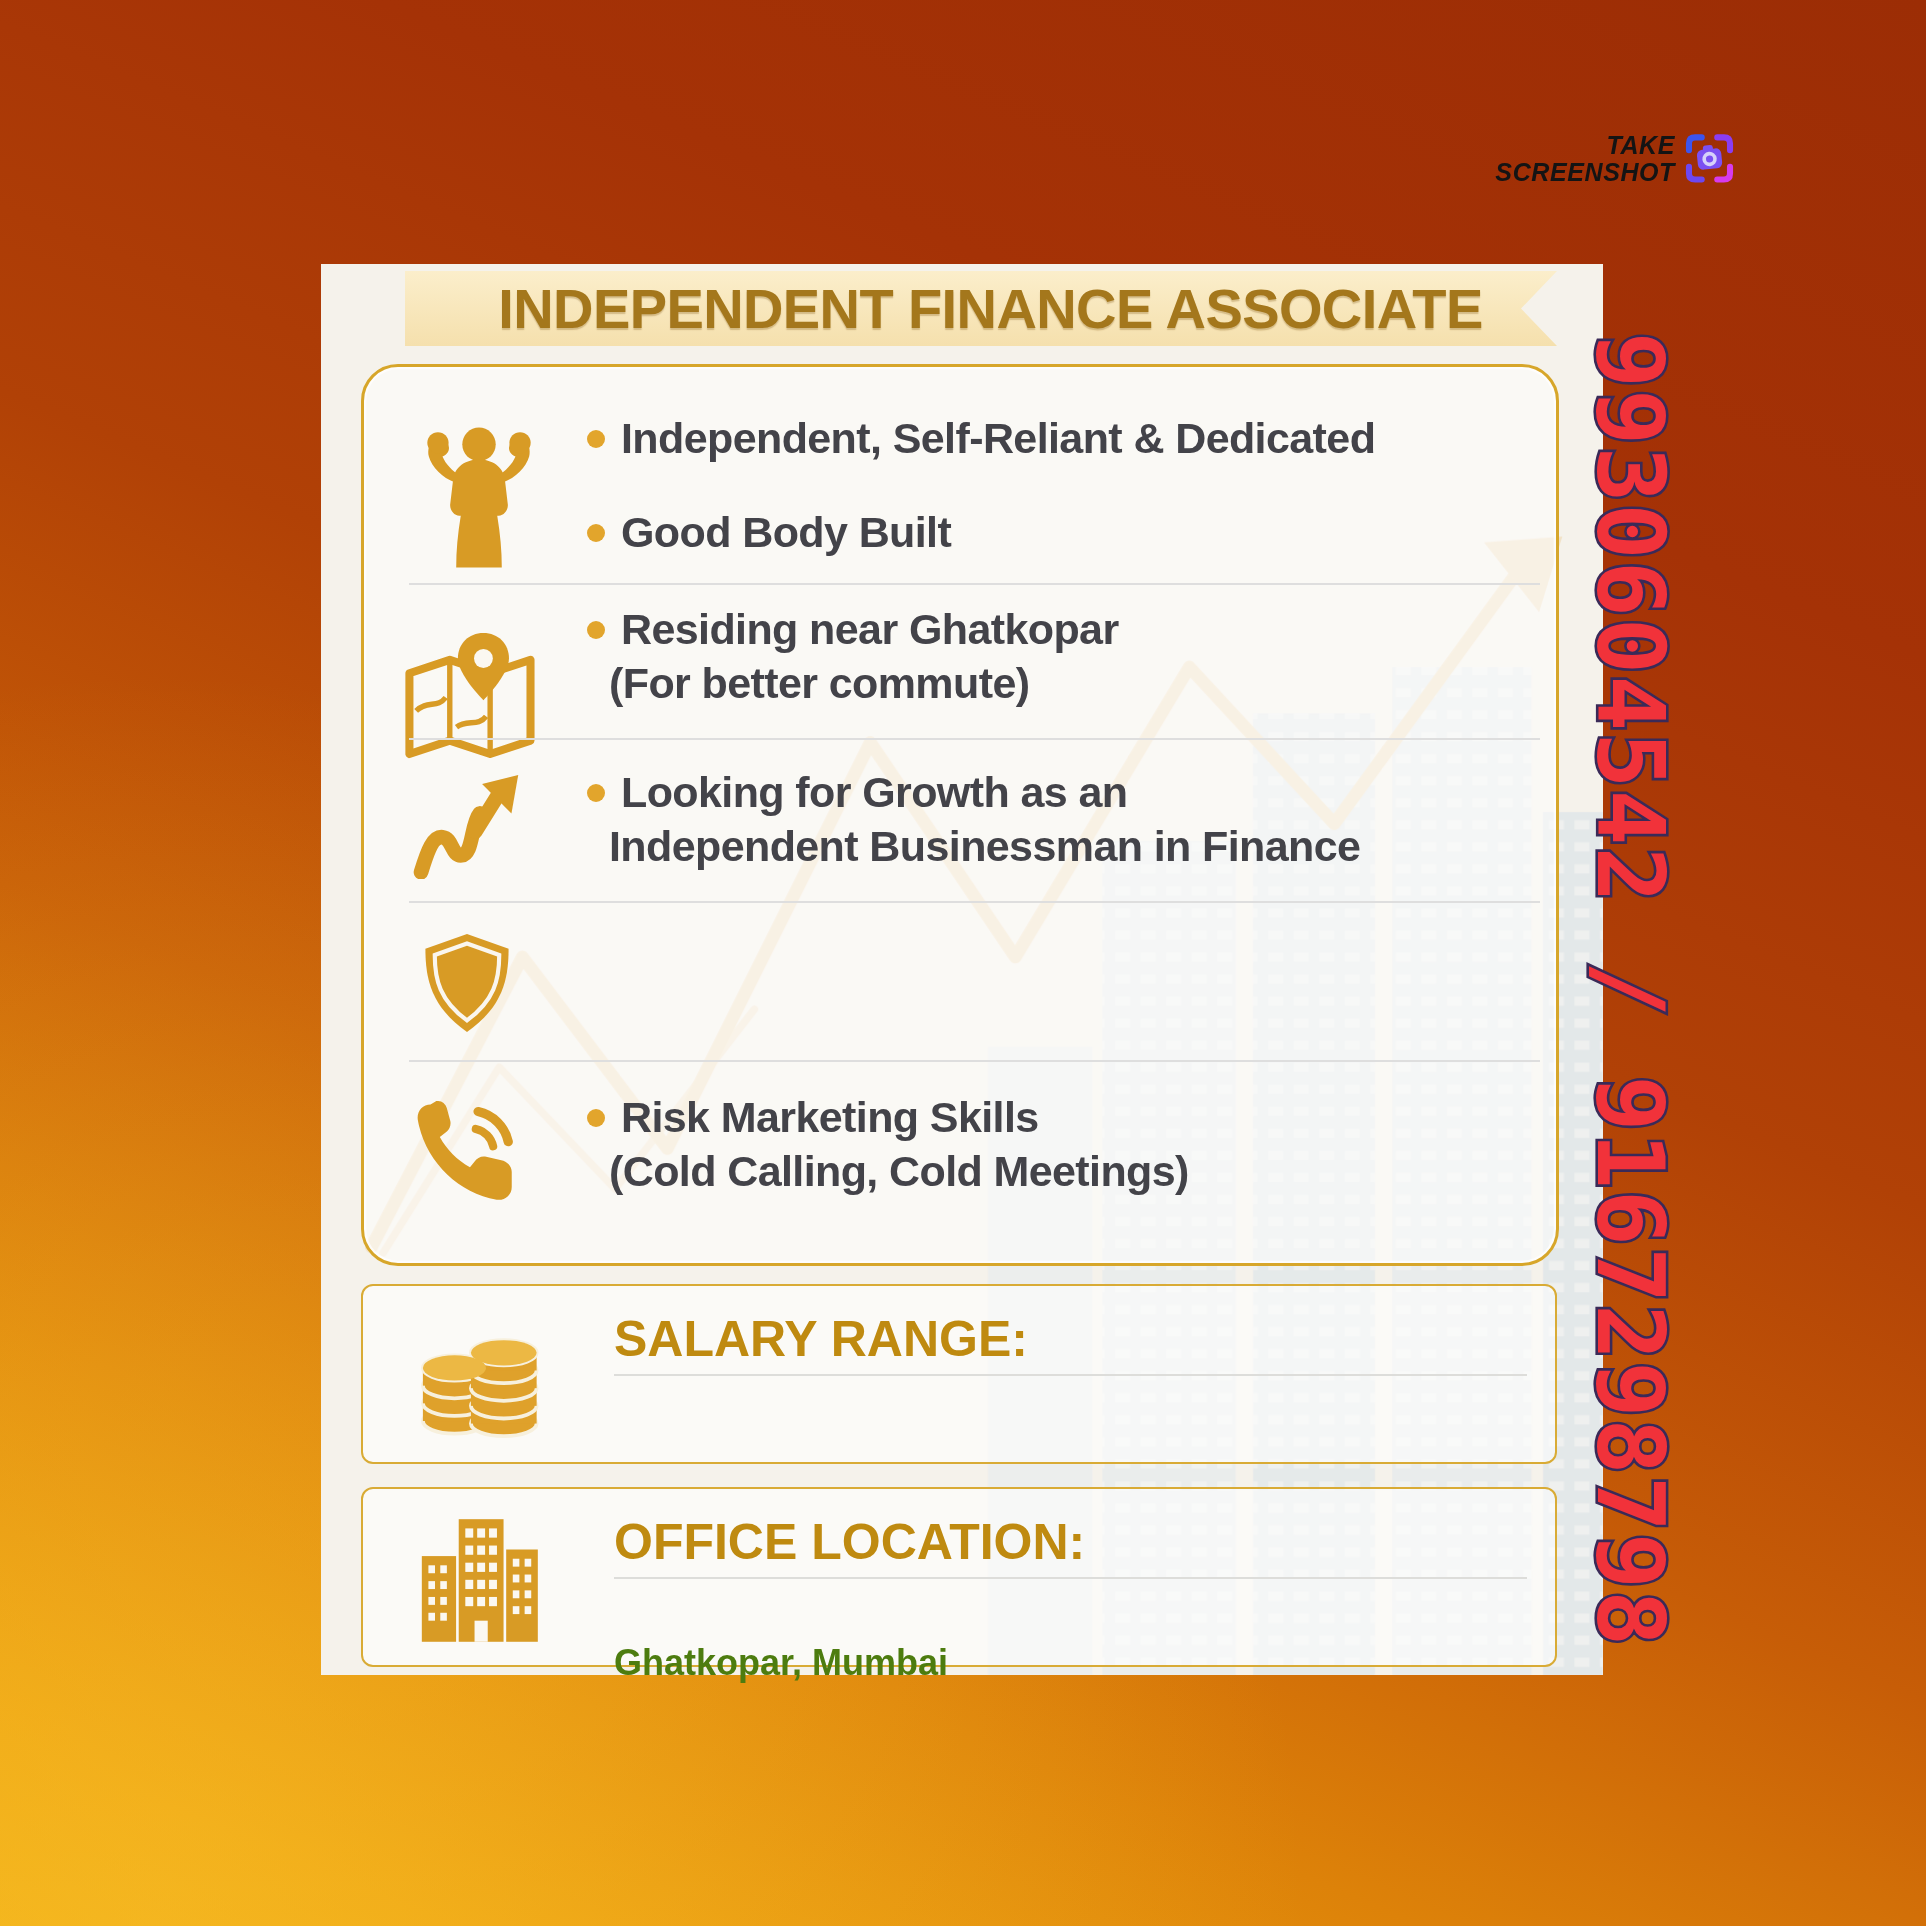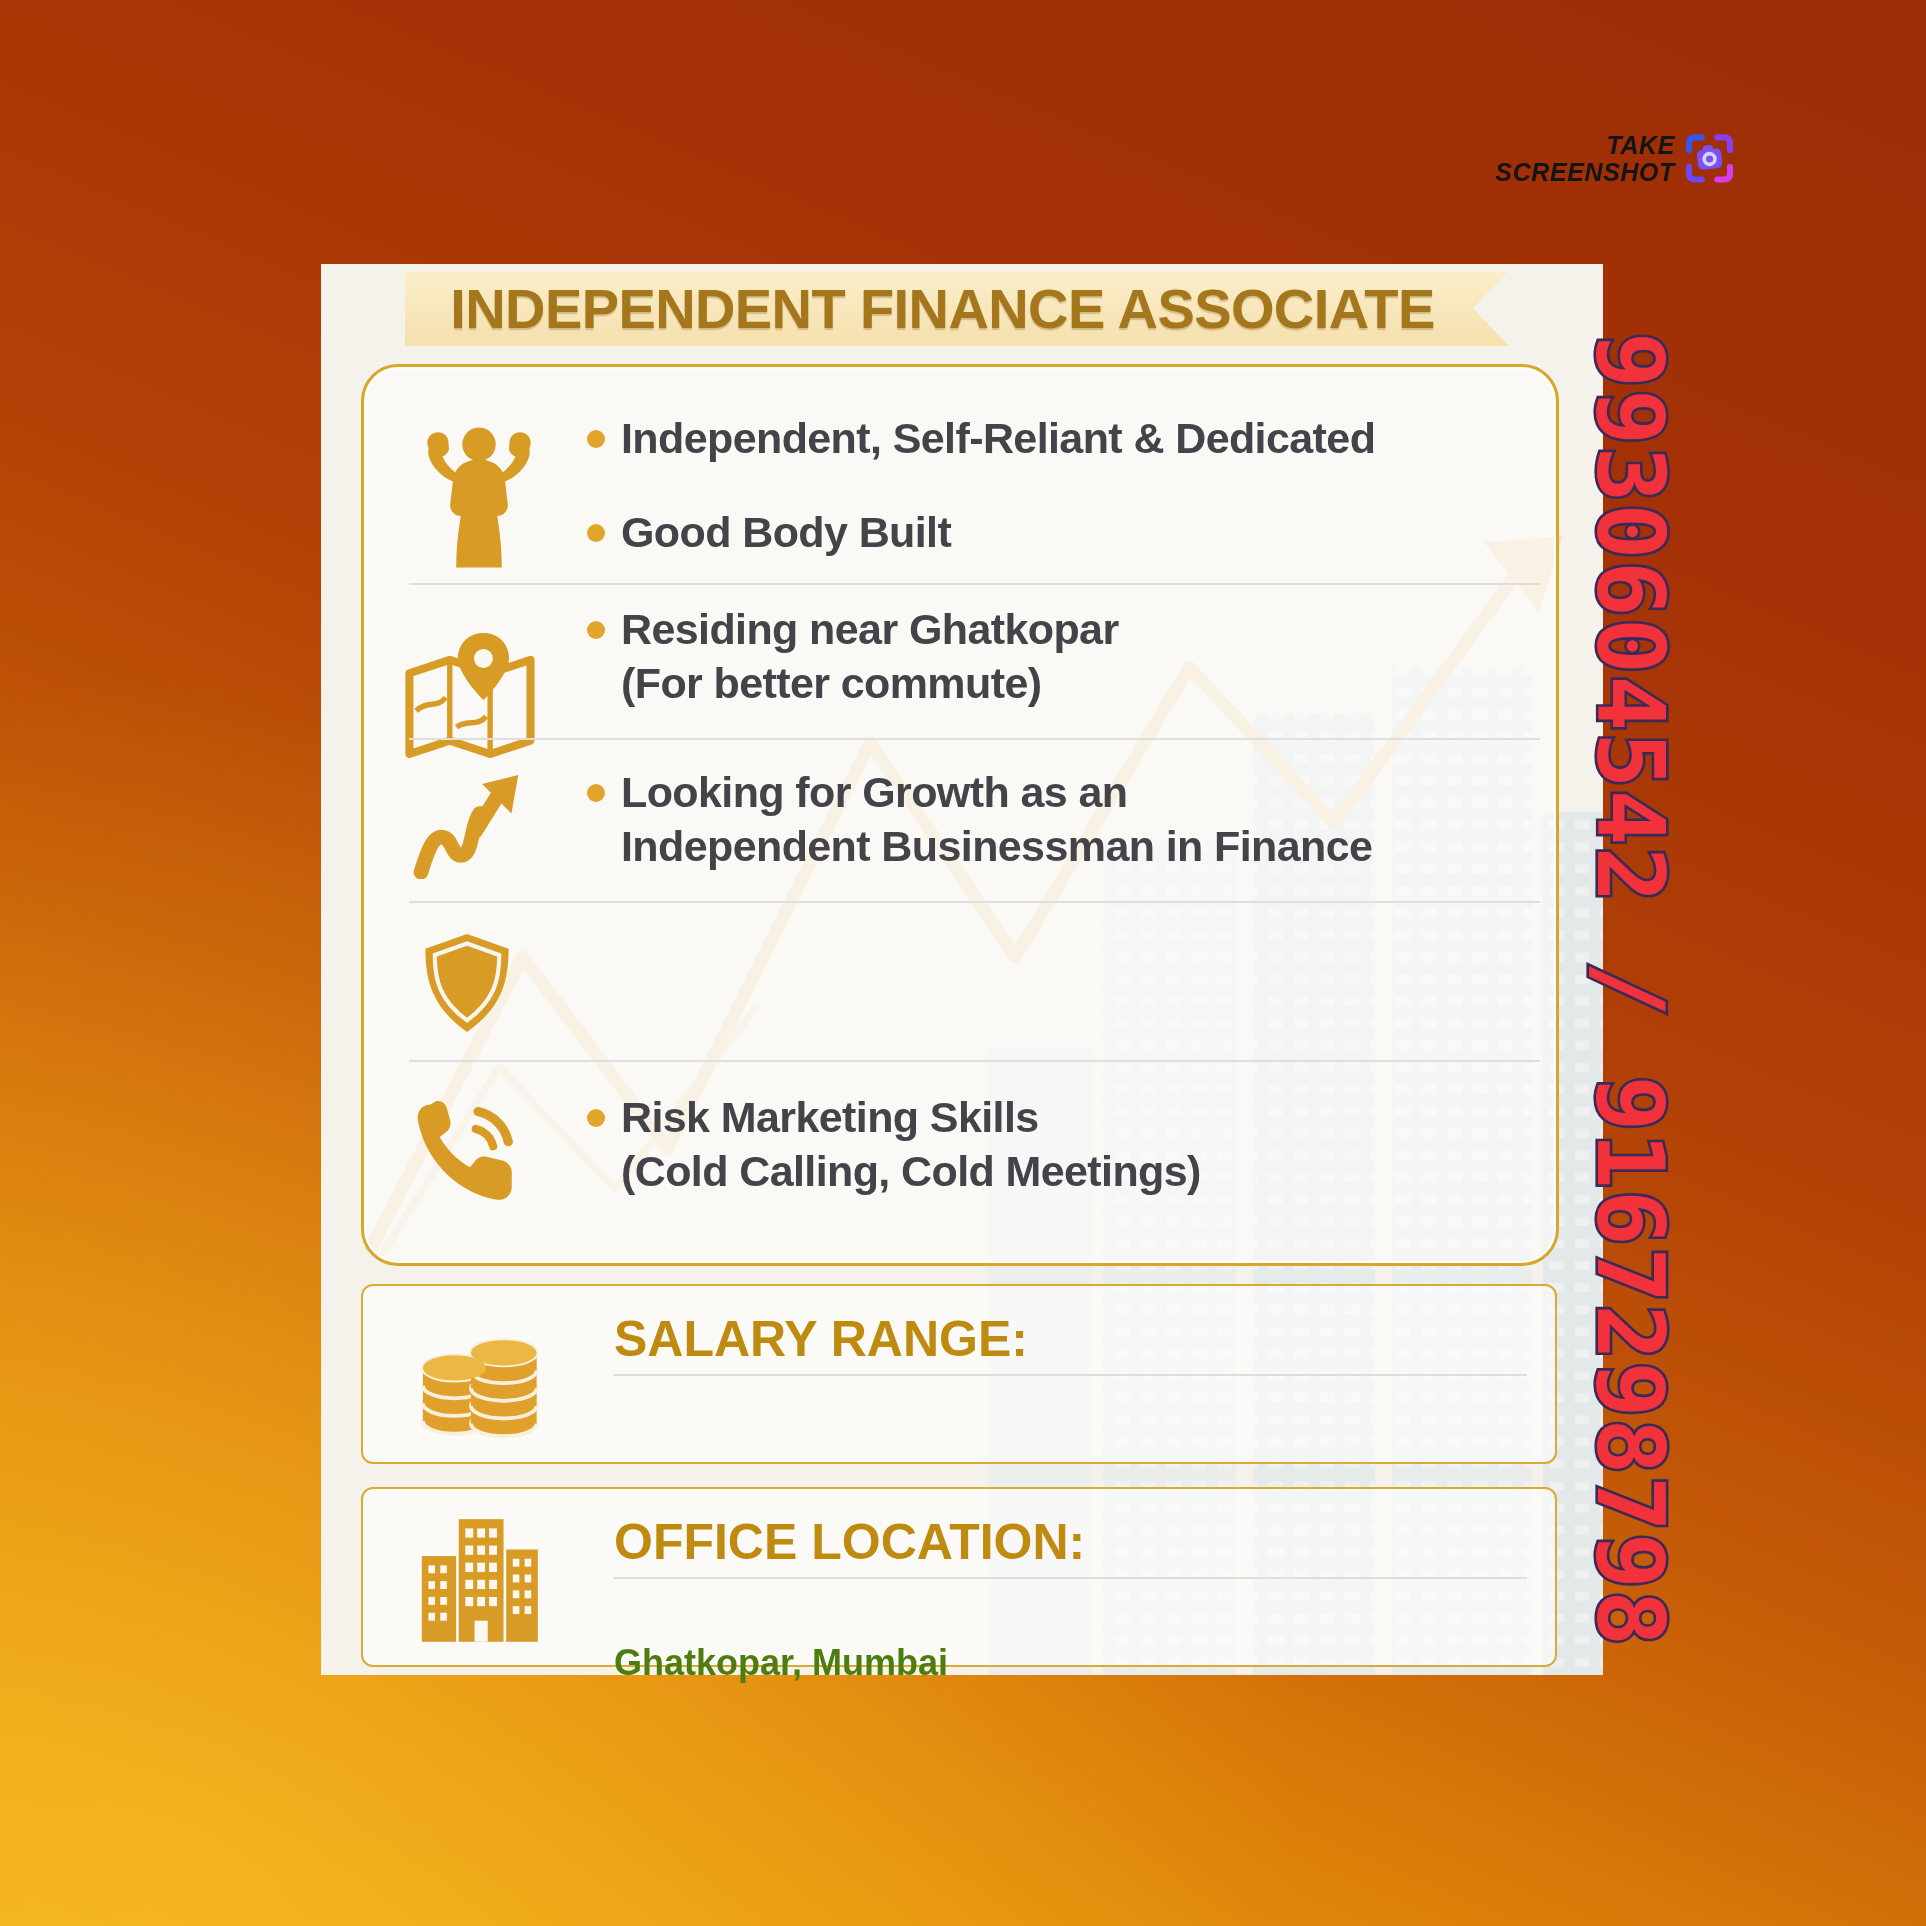--- a/index.html
+++ b/index.html
@@ -10,30 +10,30 @@
       linear-gradient(203deg,#9c2d05 0%,#a53206 24%,#b14106 44%,#c75d07 62%,#dd8209 78%,#eda20f 93%,#f0ad13 100%);}
   
   .badge{position:absolute;left:1506px;top:131px;display:flex;align-items:center;gap:9.3px;cursor:pointer;}
   .badge-text{display:flex;flex-direction:column;align-items:flex-end;width:169px;font-style:italic;}
   .badge-text span{font-size:25px;line-height:27px;font-weight:700;letter-spacing:0.6px;color:#141414;}
   
   .card{position:absolute;left:321px;top:264px;width:1282px;height:1411px;background:#f5f2eb;}
   .wm{position:absolute;left:0;top:0;width:1282px;height:1411px;}
   .banner{position:absolute;left:84px;top:7px;width:1104px;height:75px;background:linear-gradient(180deg,#fbeecb,#f5e0ad);
     clip-path:polygon(0 0,100% 0,calc(100% - 36px) 50%,100% 100%,0 100%);
-    display:flex;align-items:center;justify-content:center;box-shadow:0 3.5px 5.8px rgba(120,70,10,.18);}
+    display:flex;align-items:center;justify-content:center;box-shadow:0 3.5px 5.8px rgba(120,70,10,.18);padding-left:48px;}
   .banner span{font-size:56px;font-weight:700;letter-spacing:-0.6px;color:#a4771c;text-shadow:0 1.7px 1.2px rgba(130,85,12,.30);padding-right:29px;}
   
   .reqbox{position:absolute;left:40px;top:100px;width:1192px;height:896px;border:3.5px solid #d7a62a;border-radius:37px;
     background:rgba(255,255,255,.52);box-shadow:inset 0 0 0 2.3px rgba(255,255,255,.7);}
   .icon{position:absolute;}
   .bullet{position:absolute;left:223px;font-size:43px;line-height:1.2;font-weight:700;letter-spacing:-0.6px;color:#434349;}
   .bullet .l1{display:flex;align-items:center;gap:16px;white-space:nowrap;}
   .bullet .l1::before{content:"";flex:none;width:18px;height:18px;border-radius:50%;background:#e2a52c;}
-  .bullet .l2{margin-left:34px;margin-top:2.9px;white-space:nowrap;}
+  .bullet .l2{margin-left:22px;margin-top:2.9px;white-space:nowrap;}
   .divider{position:absolute;left:45px;width:1131px;height:1.7px;background:#dedede;}
   
   .infobox{position:absolute;left:40px;width:1192px;border:2.9px solid #d9ab35;border-radius:12px;background:rgba(255,255,255,.58);}
   .ib-heading{position:absolute;left:251px;top:24px;font-size:50px;font-weight:700;letter-spacing:0;color:#bf8a10;white-space:nowrap;}
   .ib-divider{position:absolute;left:251px;top:88px;width:913px;height:1.7px;background:#ddddda;}
   .ib-line{position:absolute;left:251px;top:106px;font-family:"DejaVu Sans","Liberation Sans",sans-serif;font-size:44px;color:#26262e;white-space:nowrap;}
   .ib-line .b{font-weight:700;}
   .ib-line .r{font-weight:400;margin-left:8px;color:#2c2c35;}
   .ib-value{position:absolute;left:251px;top:106px;font-size:36px;font-weight:700;color:#4d7c0f;white-space:nowrap;margin-top:47px;}
   

